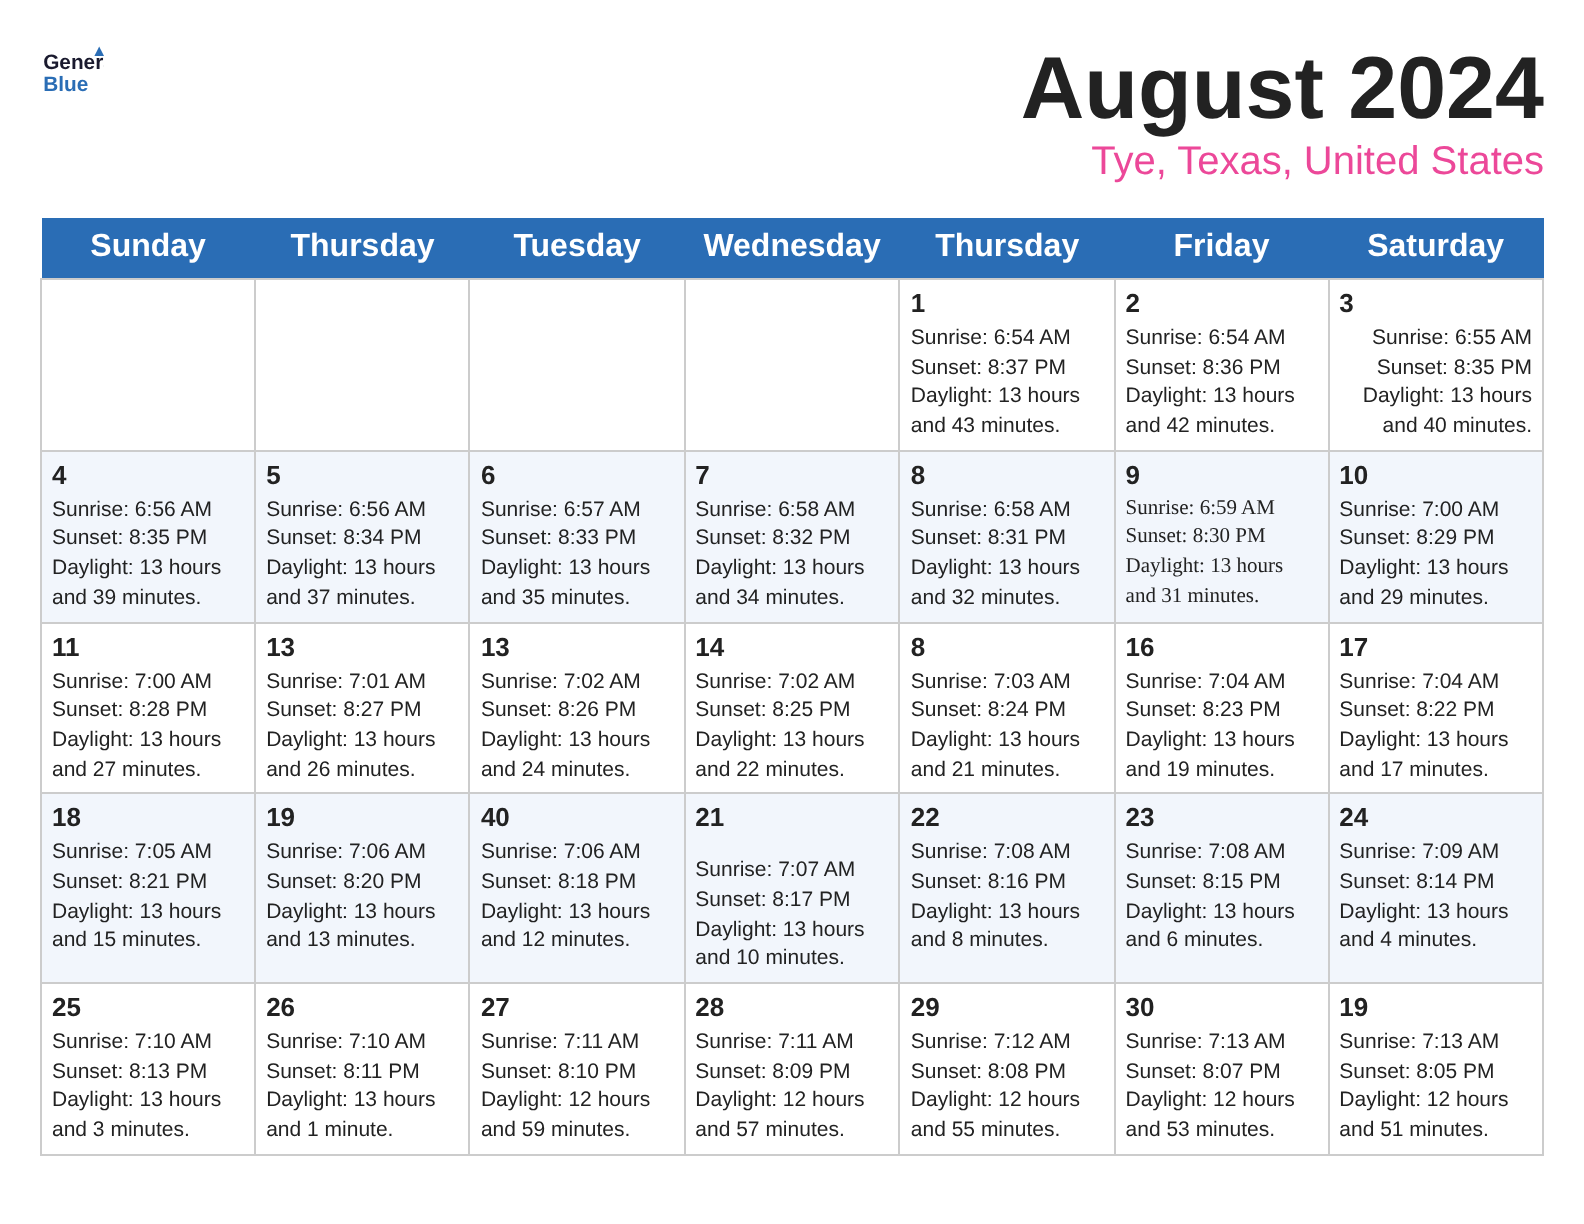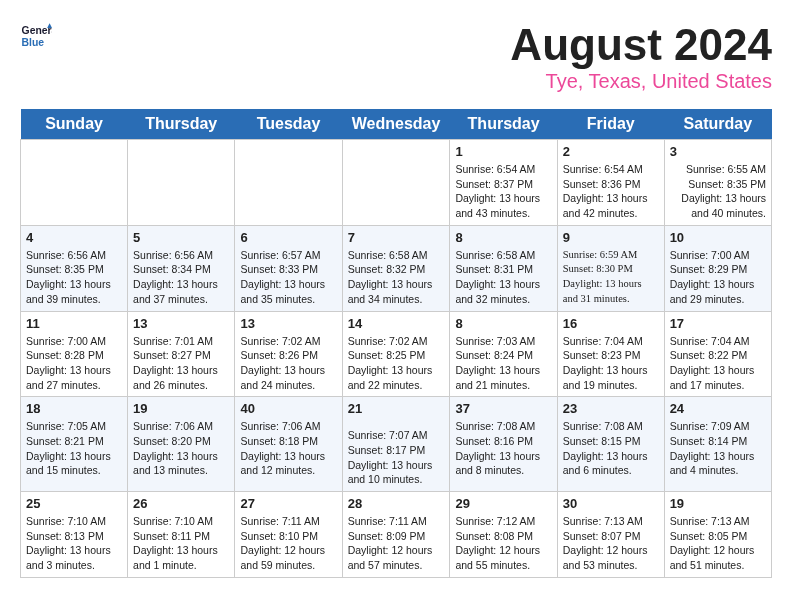--- a/index.html
+++ b/index.html
@@ -265,21 +265,21 @@
 and 12 minutes.</div>
         </td>
         <td>
           <span class="day-num">21</span>
           <div class="day-info" style="white-space: pre-line; margin-top: 12px;">Sunrise: 7:07 AM
 Sunset: 8:17 PM
 Daylight: 13 hours
 and 10 minutes.</div>
         </td>
         <td>
-          <span class="day-num">37</span>
+          <span class="day-num">22</span>
           <div class="day-info" style="white-space: pre-line;">Sunrise: 7:08 AM
 Sunset: 8:16 PM
 Daylight: 13 hours
 and 8 minutes.</div>
         </td>
         <td>
           <span class="day-num">23</span>
           <div class="day-info" style="white-space: pre-line;">Sunrise: 7:08 AM
 Sunset: 8:15 PM
 Daylight: 13 hours

